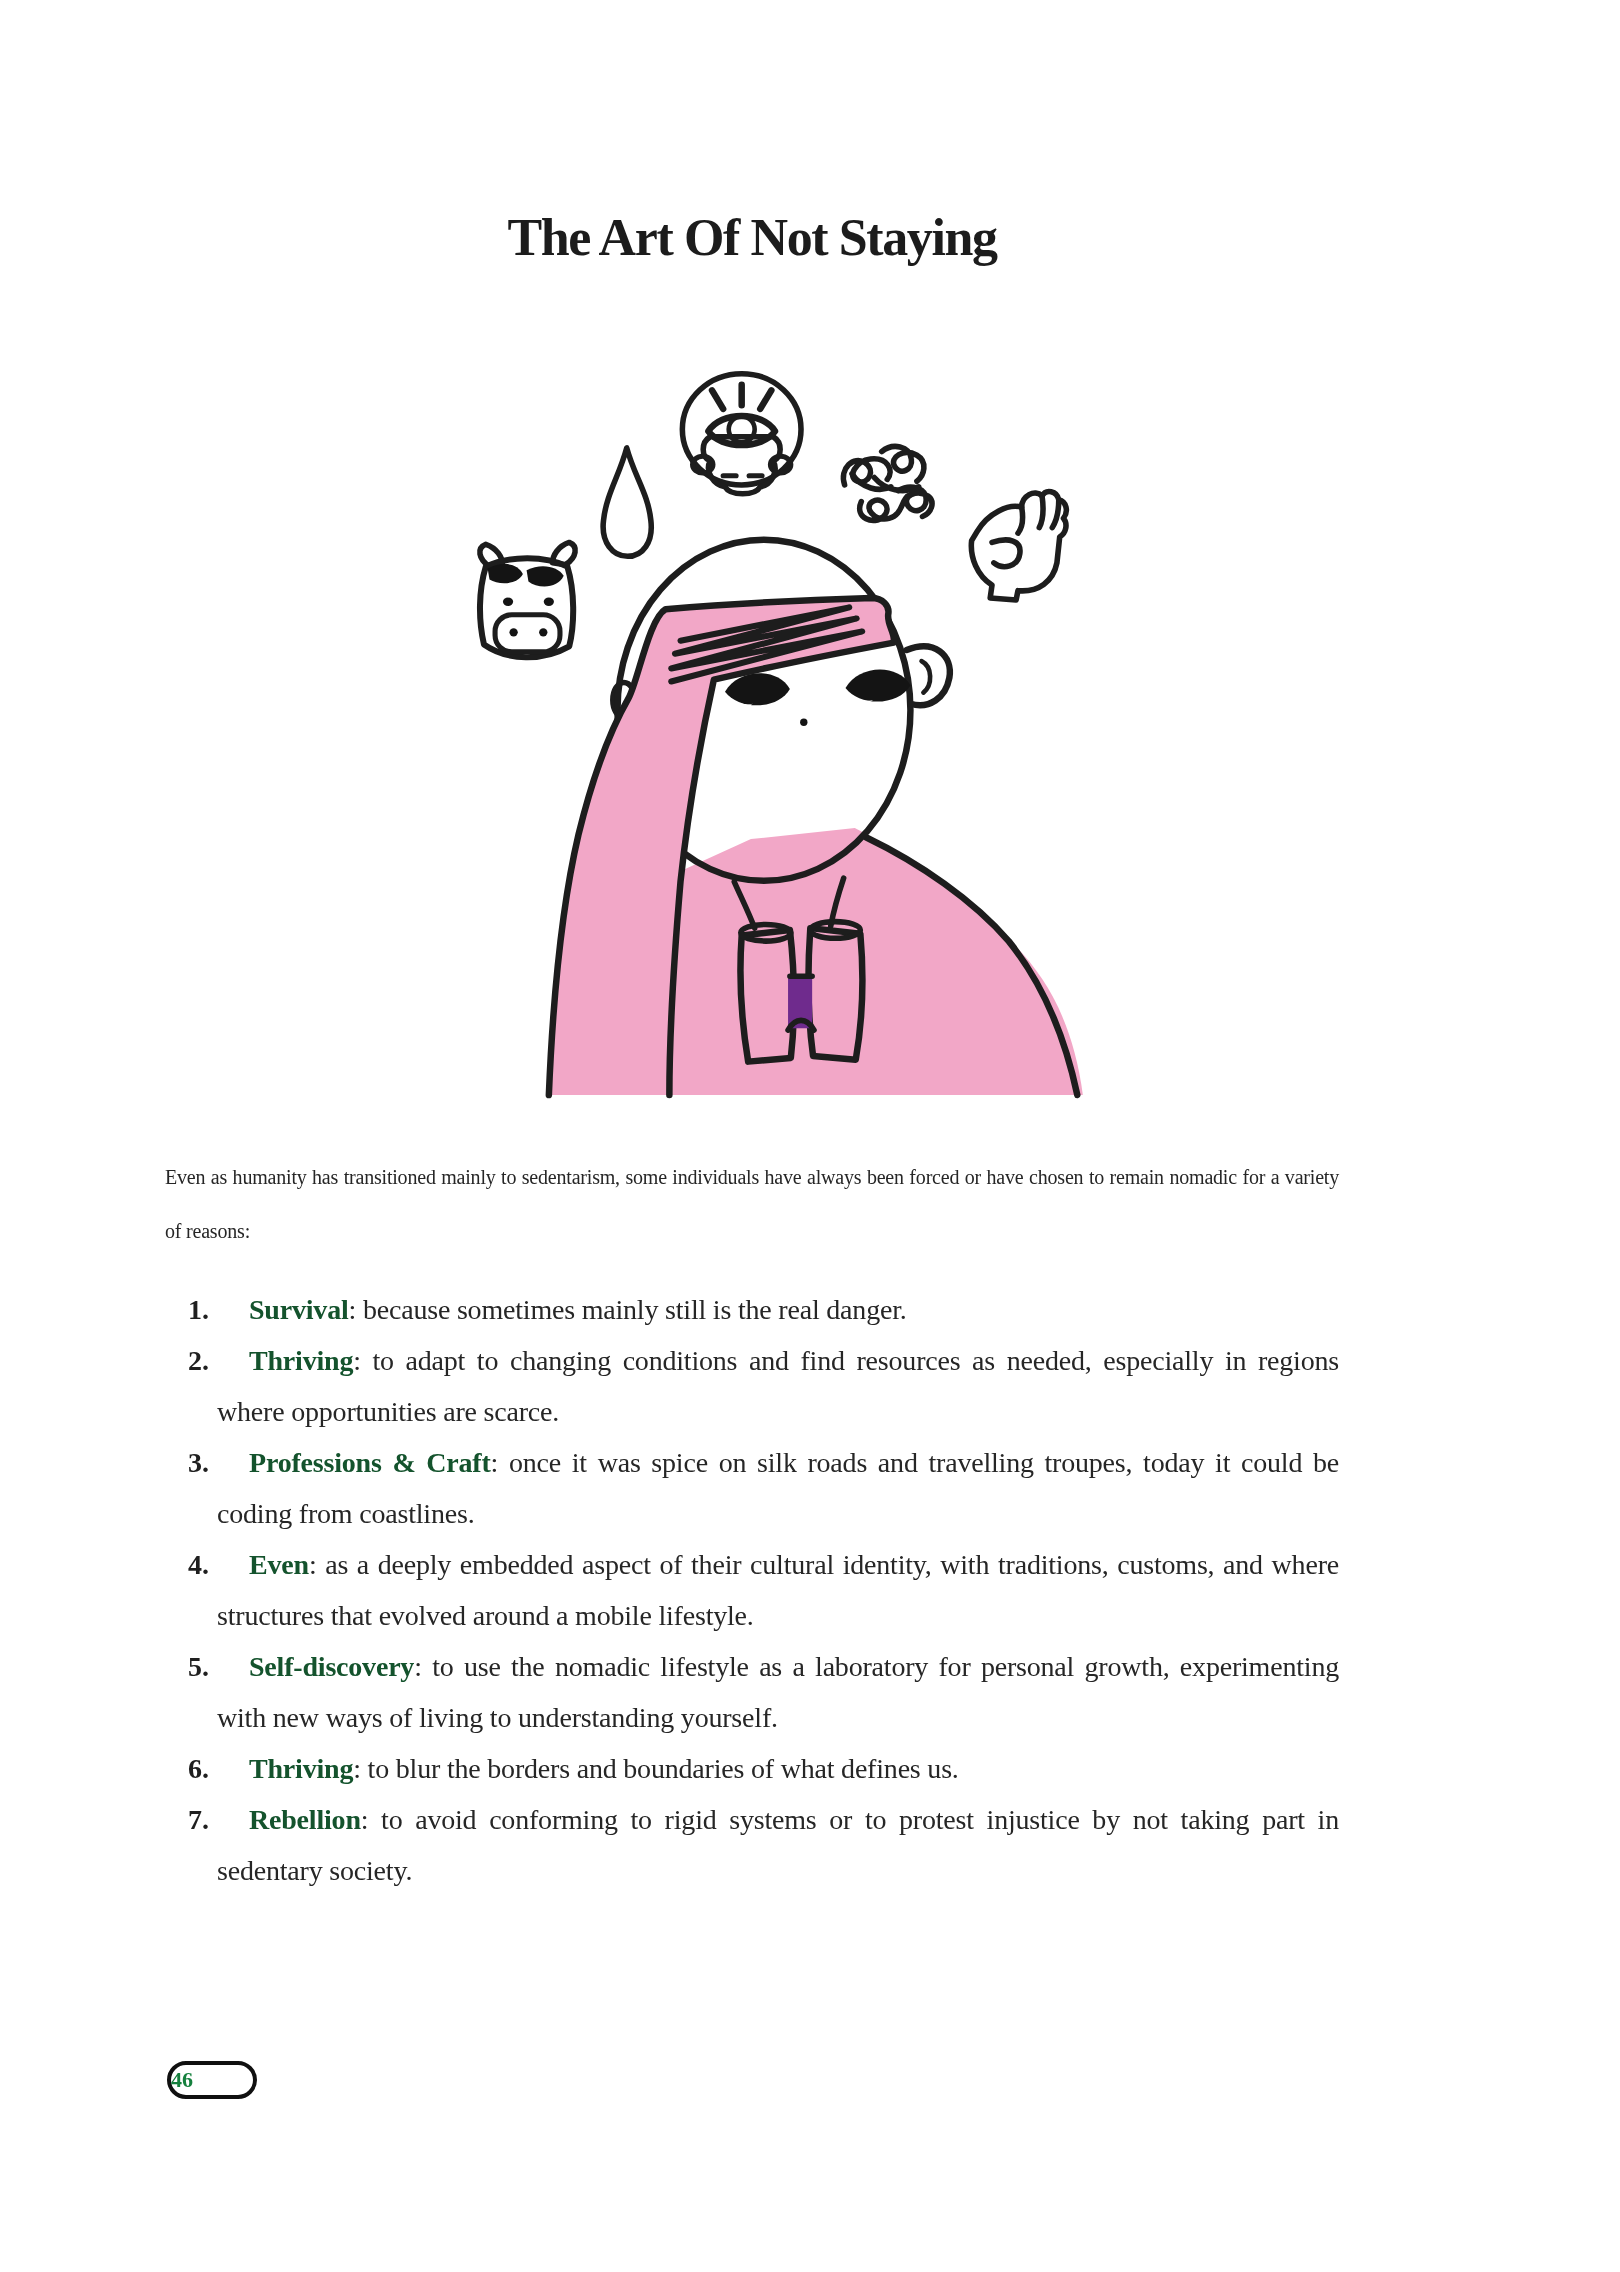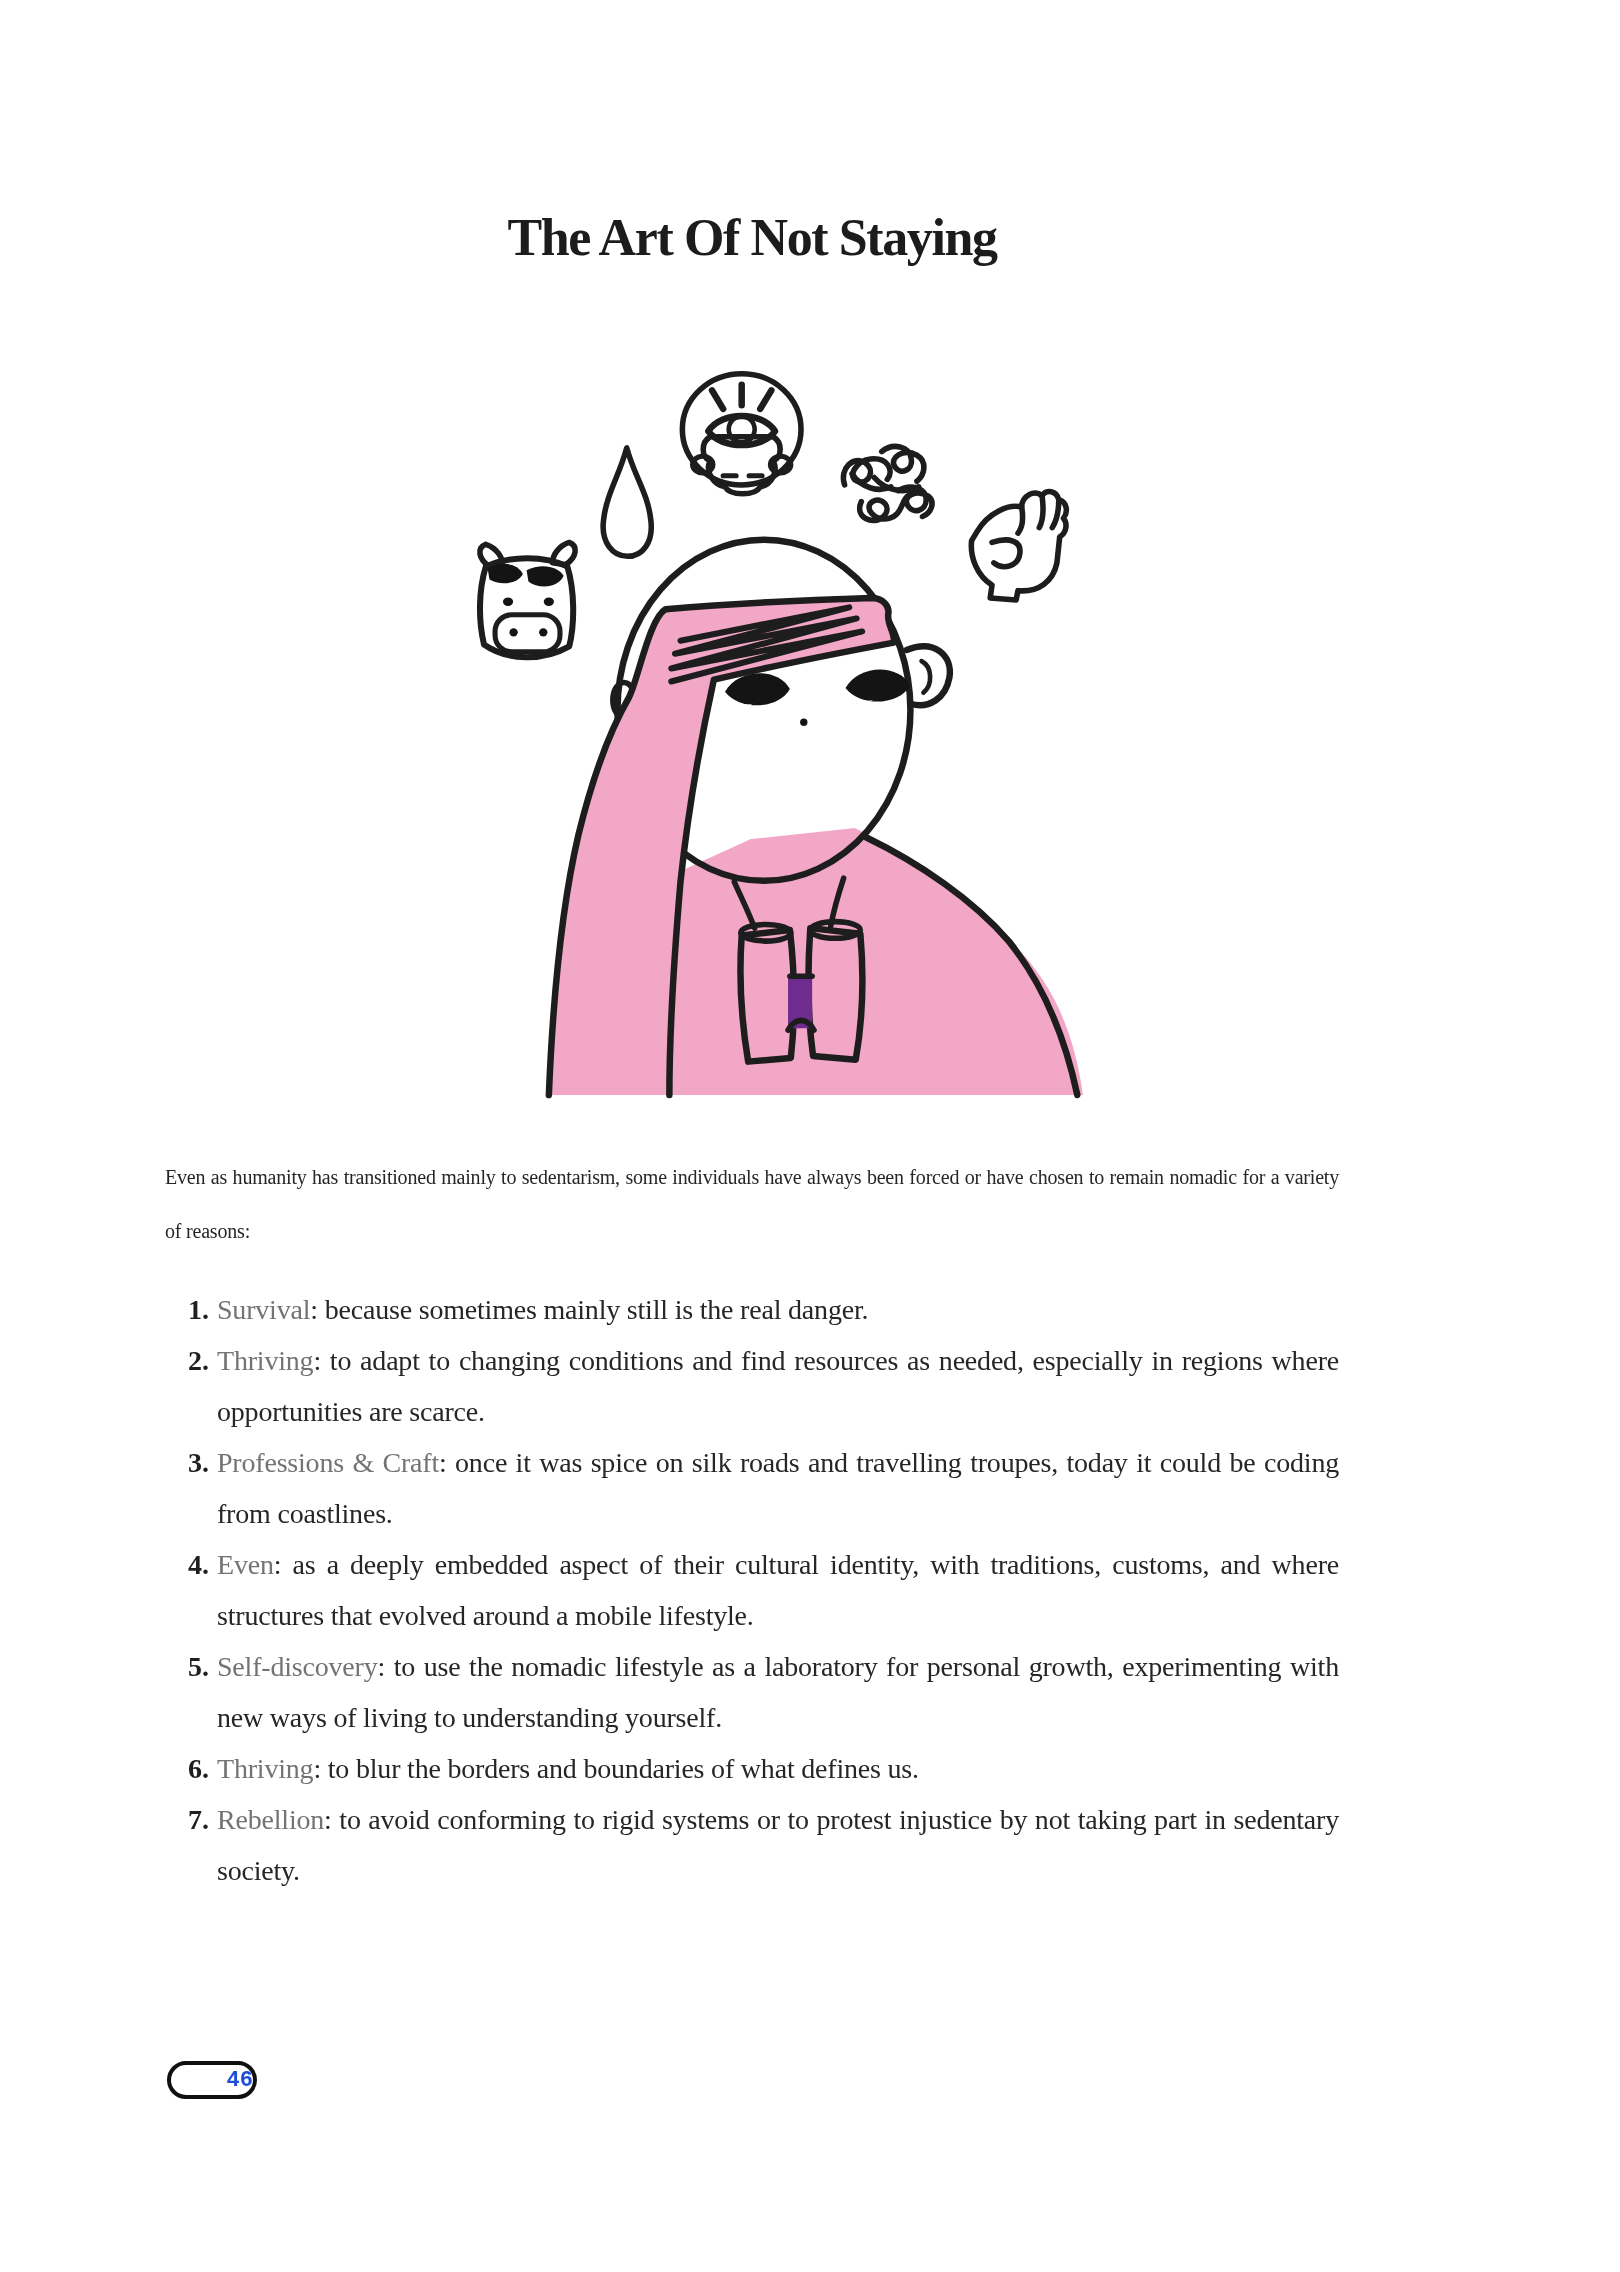--- a/index.html
+++ b/index.html
@@ -17,26 +17,26 @@
     position:absolute;top:1130px;left:0;width:1174px;
     font-size:20px;line-height:54px;letter-spacing:-0.2px;text-align:justify;
   }
   .reasons{
     position:absolute;top:1284px;left:0;width:1174px;
     font-size:28px;line-height:51px;letter-spacing:-0.2px;
   }
   .reason{display:grid;grid-template-columns:52px 1fr;}
   .reason-num{text-align:right;padding-right:8.3px;font-weight:700;color:#1f1f1f;}
   .reason-body{text-align:justify;}
-  .reason-term{font-weight:400;color:#737373;}
+  .reason-term{font-weight:700;color:#14532d;margin-left:32px;}
   .page-badge{
     position:absolute;left:167px;top:2061px;width:90px;height:38px;box-sizing:border-box;
     border:4.6px solid #101010;border-radius:22px;
-    display:flex;align-items:center;justify-content:flex-end;
-    font-family:Liberation Mono, monospace;font-size:22px;font-weight:700;color:#1d4ed8;
+    display:flex;align-items:center;justify-content:flex-start;
+    font-family:Liberation Serif, serif;font-size:22px;font-weight:700;color:#15803d;
     background:#fff;
   }
   svg .ln{fill:none;stroke:#1d1d1d;stroke-linecap:round;stroke-linejoin:round;}
 </style>
 </head>
 <body>
 
 <div class="page">
   <div class="column">
 

